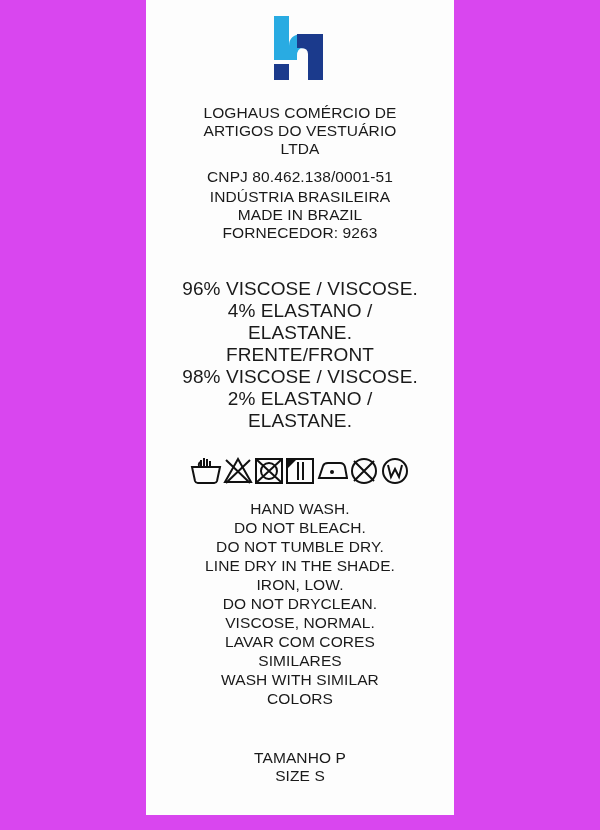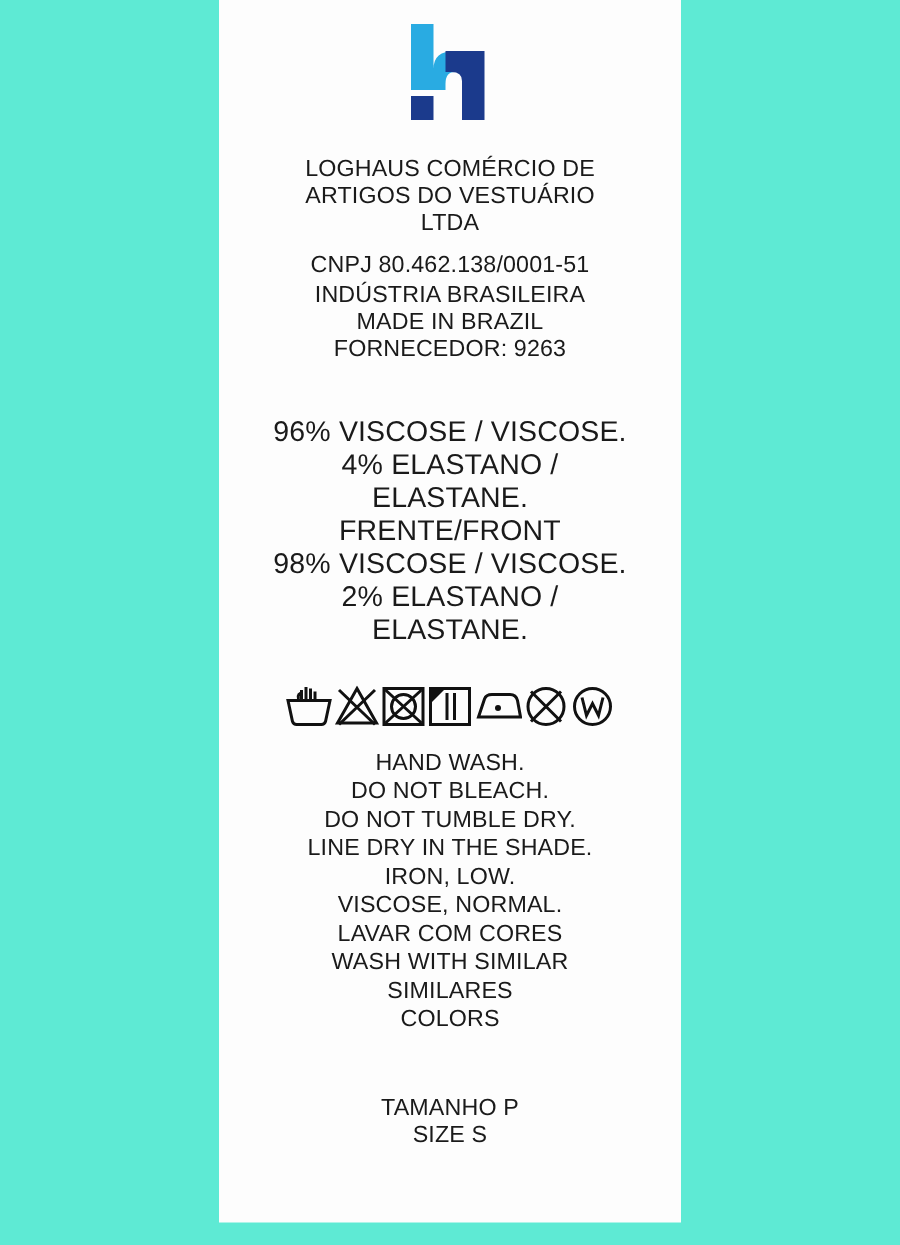--- a/index.html
+++ b/index.html
@@ -11,21 +11,21 @@
     width: 600px;
     height: 830px;
     font-family: "Liberation Sans", sans-serif;
     color: #1a1a1a;
     overflow: hidden;
   }
   .label-page {
     position: relative;
     width: 600px;
     height: 830px;
-    background: #5eead4;
+    background: #d946ef;
   }
   .label-card {
     position: absolute;
     left: 146px;
     top: 0px;
     width: 308px;
     height: 815px;
     background: #fdfdfd;
     display: flex;
     flex-direction: column;
@@ -190,24 +190,25 @@
       </span>
 
     </div>
 
     <div class="blk care-instructions">
       <div class="line">HAND WASH.</div>
       <div class="line">DO NOT BLEACH.</div>
       <div class="line">DO NOT TUMBLE DRY.</div>
       <div class="line">LINE DRY IN THE SHADE.</div>
       <div class="line">IRON, LOW.</div>
+      <div class="line">DO NOT DRYCLEAN.</div>
       <div class="line">VISCOSE, NORMAL.</div>
       <div class="line">LAVAR COM CORES</div>
+      <div class="line">SIMILARES</div>
       <div class="line">WASH WITH SIMILAR</div>
-      <div class="line">SIMILARES</div>
       <div class="line">COLORS</div>
     </div>
 
     <div class="blk size-block">
       <div>TAMANHO P</div>
       <div>SIZE S</div>
     </div>
 
   </div>
 </div>

